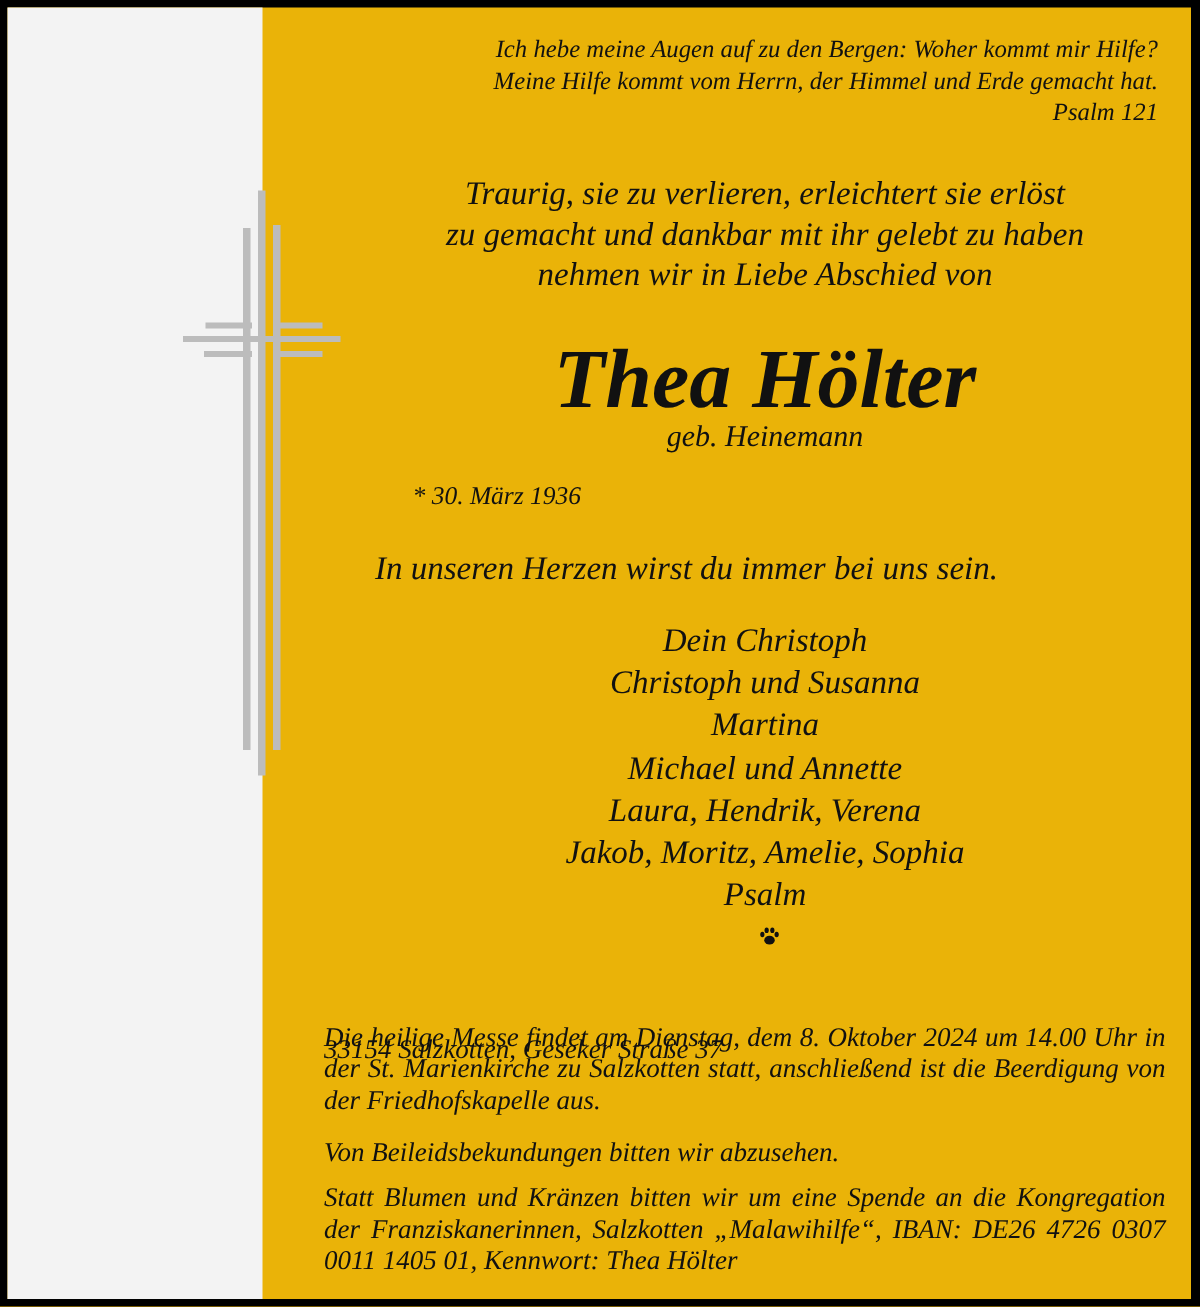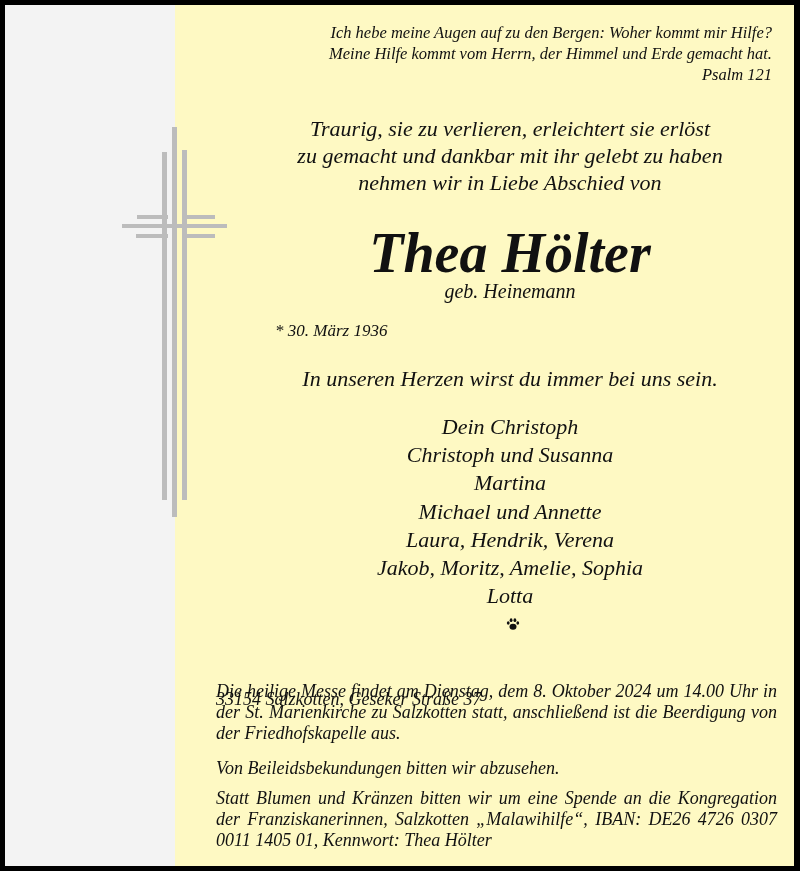--- a/index.html
+++ b/index.html
@@ -1,29 +1,29 @@
 <!DOCTYPE html>
 <html><head>
 <meta charset="utf-8">
 <style>
   html, body { margin:0; padding:0; }
   body { width:800px; height:871px; background:#000; position:relative; overflow:hidden; }
-  .card { position:absolute; left:5px; top:5px; width:789px; height:861px; background:#fef9c3; }
+  .card { position:absolute; left:5px; top:5px; width:789px; height:861px; background:#eab308; }
   .side { position:absolute; left:0; top:0; width:170px; height:861px; background:#f3f3f3; }
   .cross { position:absolute; left:0; top:0; }
   .t { position:absolute; font-family:"Liberation Serif", serif; font-style:italic; color:#111; white-space:nowrap; }
   .verse { right:22px; top:17px; text-align:right; font-size:16.5px; line-height:21px; }
   .verse .line { display:block; }
   .intro { left:245px; width:520px; top:110px; text-align:center; font-size:22px; line-height:27px; }
   .intro span { display:block;text-align:center; }
   .name { left:245px; width:520px; top:222px; text-align:center; font-size:56px; font-weight:bold; line-height:52px; }
   .maiden { left:245px; width:520px; top:274px; text-align:center; font-size:20px; line-height:24px; }
   .born { left:270px; top:313px; font-size:17px; line-height:26px; }
   .died { right:60px; top:313px; font-size:20px; line-height:26px; }
-  .motto { left:245px; width:520px; top:360px; text-align:center; font-size:22px; line-height:28px;font-style:italic; }
+  .motto { left:245px; width:520px; top:360px; font-size:22px; line-height:28px;font-style:italic; }
   .mourners { left:245px; width:520px; top:408px; text-align:center; font-size:22px; line-height:28.2px; }
   .mourners span { display:block; }
   .paw { display:inline-block; width:14px; height:14px; vertical-align:middle; margin-left:6px; position:relative; top:-2px; }
   .addr { left:211px; top:643px; font-size:18px; line-height:22px;margin-top:40px; }
   .block { left:211px; width:561px; font-size:18px; line-height:21px; text-align:justify; white-space:normal; }
   .p1 { top:676px; }
   .p2 { top:753px; }
   .p3 { top:783px; }
 </style>
 </head>
@@ -63,21 +63,21 @@
 
   <div class="t motto">In unseren Herzen wirst du immer bei uns sein.</div>
 
   <div class="t mourners">
     <span>Dein Christoph</span>
     <span>Christoph und Susanna</span>
     <span>Martina</span>
     <span>Michael und Annette</span>
     <span>Laura, Hendrik, Verena</span>
     <span>Jakob, Moritz, Amelie, Sophia</span>
-    <span><span>Lotta</span><svg class="paw" viewBox="0 0 20 20">
+    <span><span>Psalm</span><svg class="paw" viewBox="0 0 20 20">
           <g fill="#111">
             <ellipse cx="10" cy="14" rx="5" ry="4.2"></ellipse>
             <ellipse cx="3.2" cy="8.5" rx="2" ry="2.6"></ellipse>
             <ellipse cx="7.3" cy="4.5" rx="2" ry="2.7"></ellipse>
             <ellipse cx="12.7" cy="4.5" rx="2" ry="2.7"></ellipse>
             <ellipse cx="16.8" cy="8.5" rx="2" ry="2.6"></ellipse>
           </g>
         </svg></span>
   </div>
 

